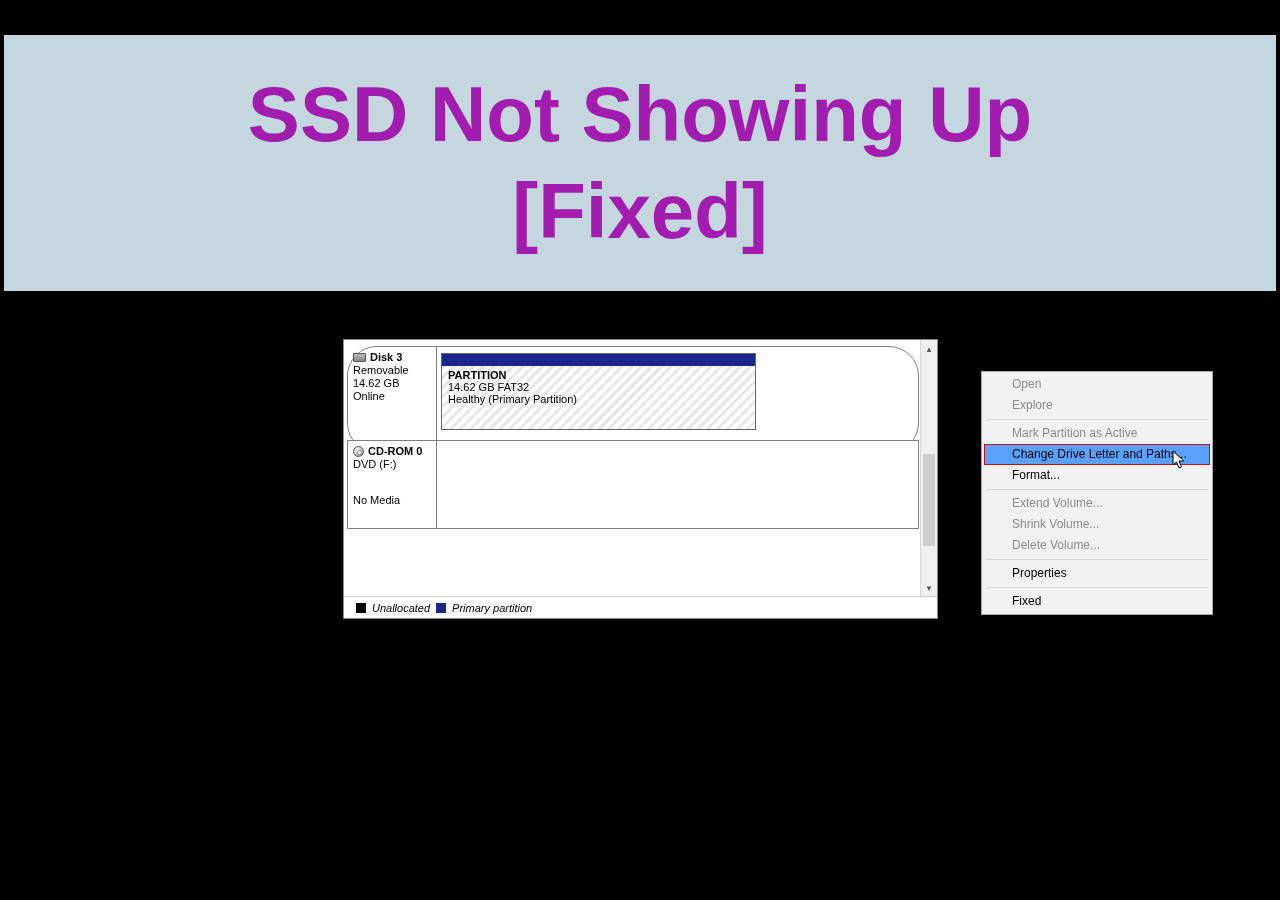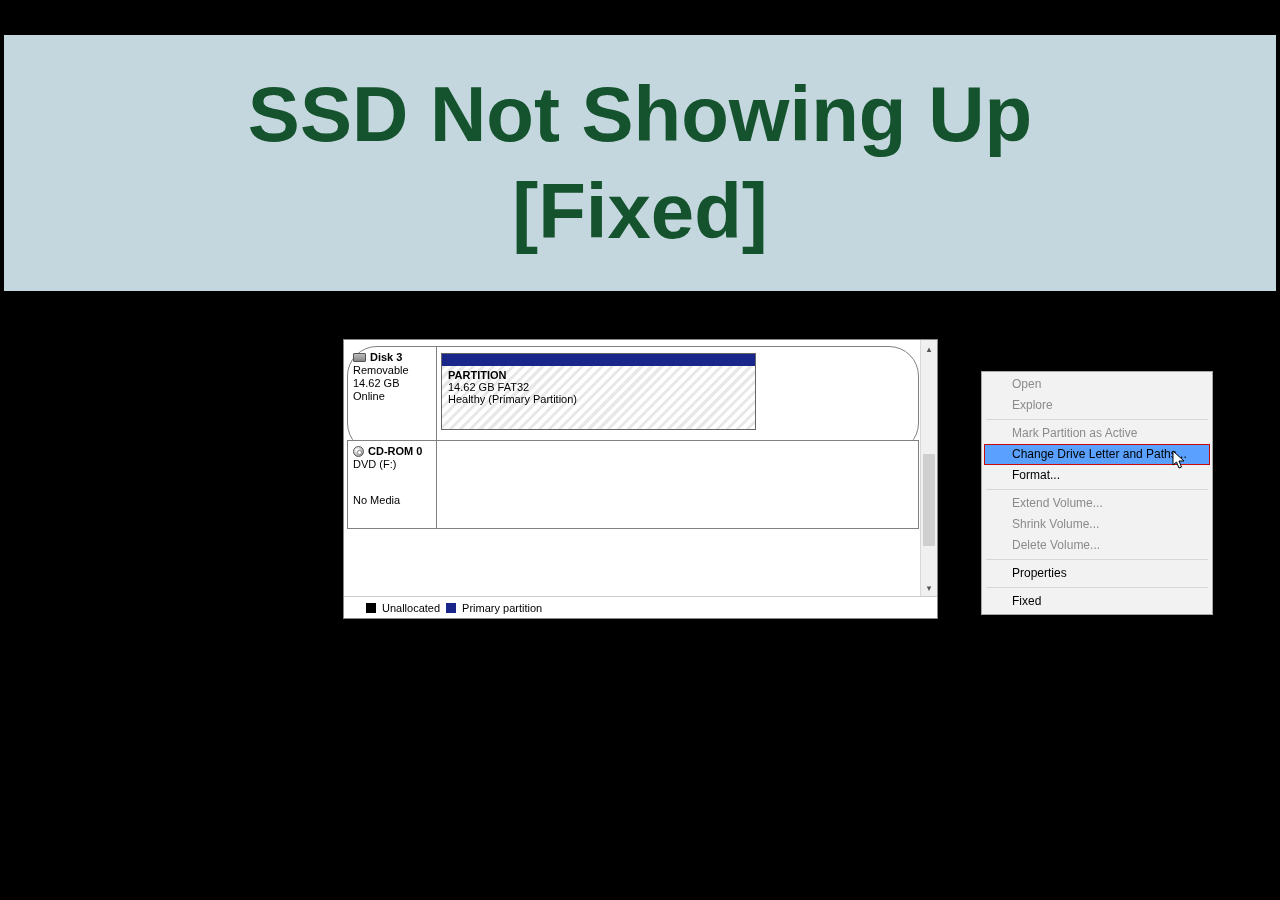--- a/index.html
+++ b/index.html
@@ -19,21 +19,21 @@
     height: 256px;
     background: #c5d7de;
     display: flex;
     align-items: center;
     justify-content: center;
   }
   .banner-title {
     font-family: Tahoma, 'Segoe UI', sans-serif;
     font-weight: bold;
     font-size: 78px;
-    color: #14532d;
+    color: #a21caf;
     text-align: center;
     line-height: 1.25;
     white-space: pre-line;
   }
   .dm-window {
     position: absolute;
     top: 339px;
     left: 343px;
     width: 595px;
     height: 280px;
@@ -105,22 +105,23 @@
   }
   .partition-body .pn { font-weight: bold; }
   .legend {
     position: absolute;
     left: 0; right: 0; bottom: 0; height: 22px;
     background: #fff;
     border-top: 1px solid #ccc;
     display: flex;
     align-items: center;
     gap: 6px;
-    padding-left: 22px;
+    padding-left: 12px;
     font-size: 11px;
+    font-style: italic;
   }
   .sw { width: 10px; height: 10px; display: inline-block; }
   .sw.black { background: #000; }
   .sw.blue { background: #1b268a; }
   .scrollbar {
     position: absolute;
     top: 0; right: 0; bottom: 22px;
     width: 17px;
     background: #f0f0f0;
     border-left: 1px solid #d8d8d8;

